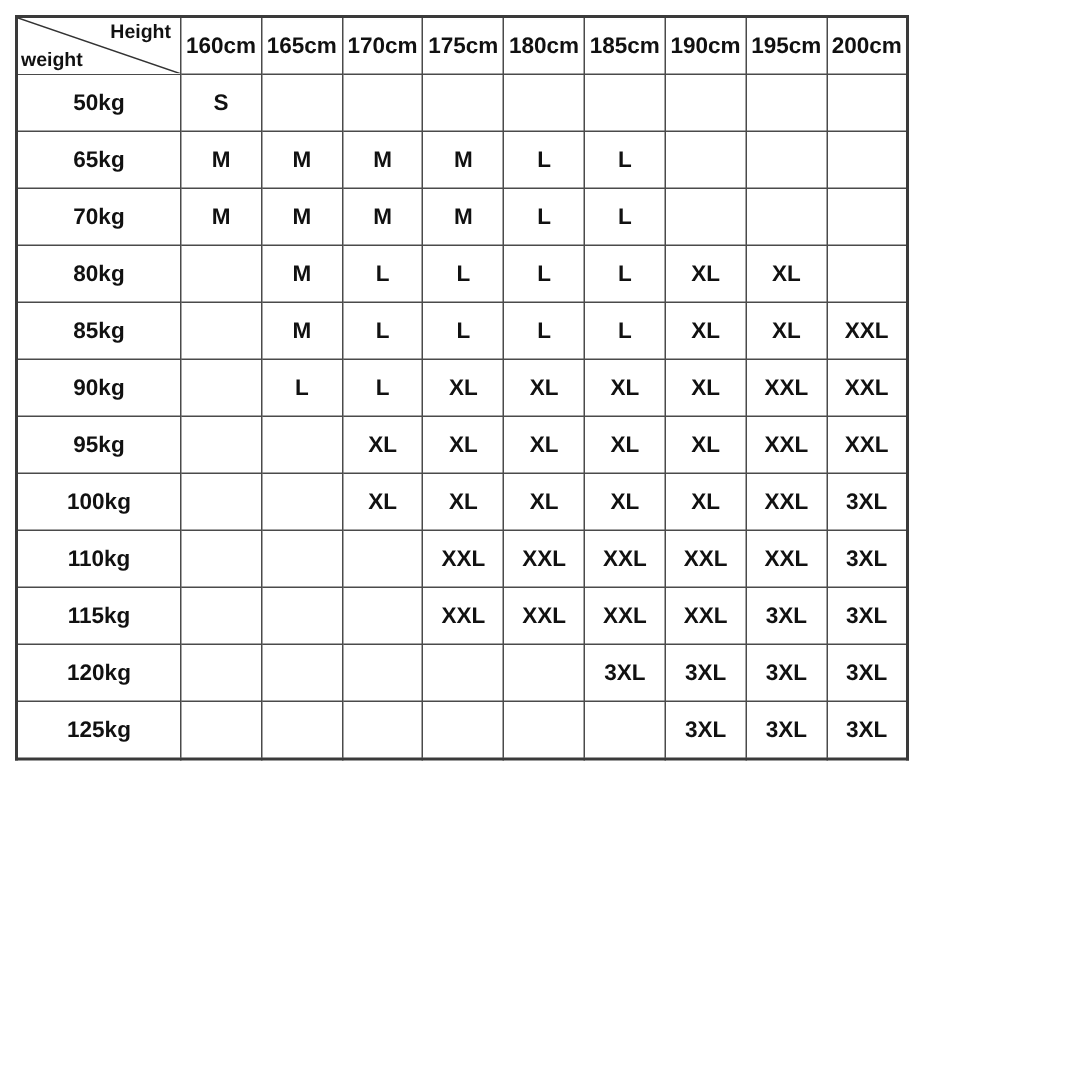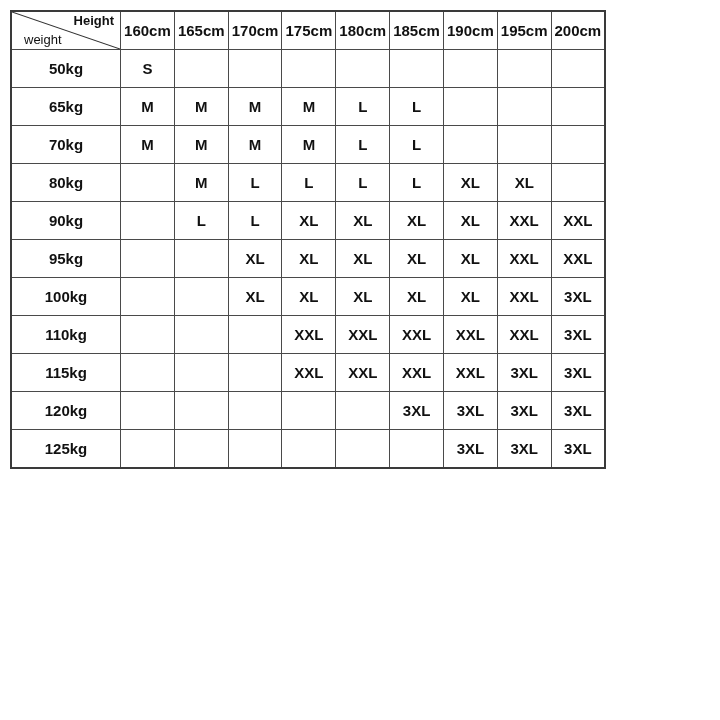--- a/index.html
+++ b/index.html
@@ -61,23 +61,23 @@
     top: 2px;
     right: 6px;
     font-size: 13px;
     font-weight: bold;
     color: #111111;
     line-height: 1.1;
   }
   th.corner-cell .corner-weight {
     position: absolute;
     bottom: 2px;
-    left: 12px;
+    left: 2px;
     font-size: 13px;
-    font-weight: normal;
+    font-weight: bold;
     color: #111111;
     line-height: 1.1;
   }
 
   th.col-head {
     background: #a3bcd4;
     height: 44px;
     font-size: 15px;
     font-weight: bold;
     color: #111111;
@@ -167,20 +167,32 @@
           <td class="sz-M">M</td>
           <td class="sz-L">L</td>
           <td class="sz-L">L</td>
           <td class="sz-L">L</td>
           <td class="sz-L">L</td>
           <td class="sz-XL">XL</td>
           <td class="sz-XL">XL</td>
           <td class="sz-none"></td>
         </tr>
         <tr>
+          <td class="row-head">85kg</td>
+          <td class="sz-none"></td>
+          <td class="sz-M">M</td>
+          <td class="sz-L">L</td>
+          <td class="sz-L">L</td>
+          <td class="sz-L">L</td>
+          <td class="sz-L">L</td>
+          <td class="sz-XL">XL</td>
+          <td class="sz-XL">XL</td>
+          <td class="sz-XXL">XXL</td>
+        </tr>
+        <tr>
           <td class="row-head">90kg</td>
           <td class="sz-none"></td>
           <td class="sz-L">L</td>
           <td class="sz-L">L</td>
           <td class="sz-XL">XL</td>
           <td class="sz-XL">XL</td>
           <td class="sz-XL">XL</td>
           <td class="sz-XL">XL</td>
           <td class="sz-XXL">XXL</td>
           <td class="sz-XXL">XXL</td>

